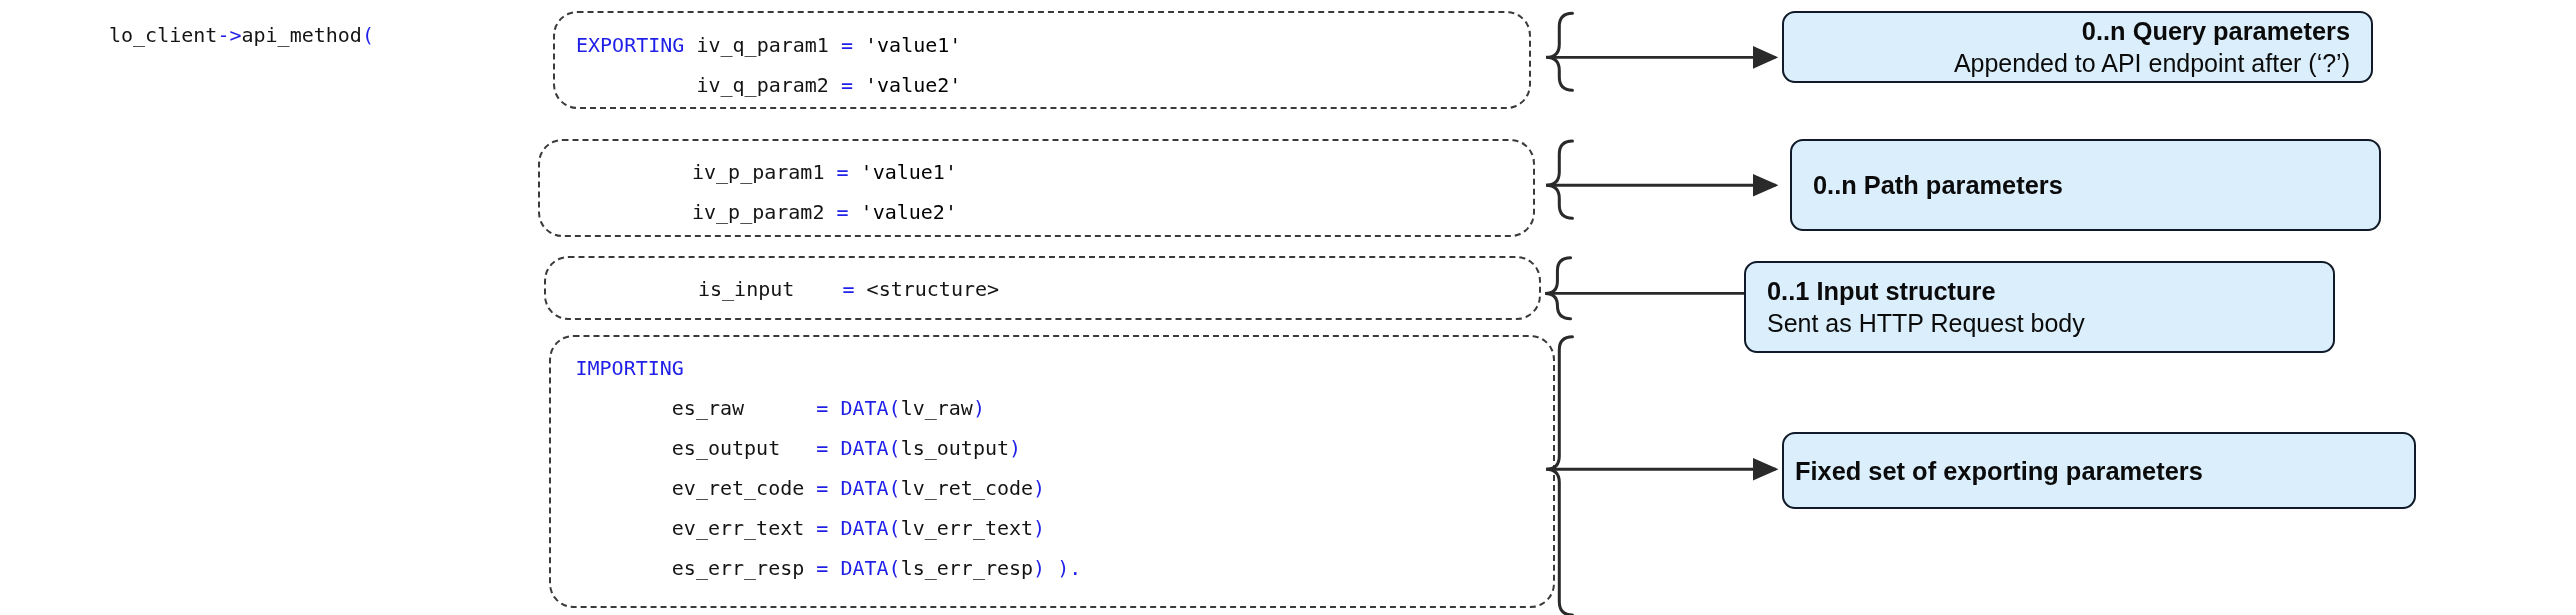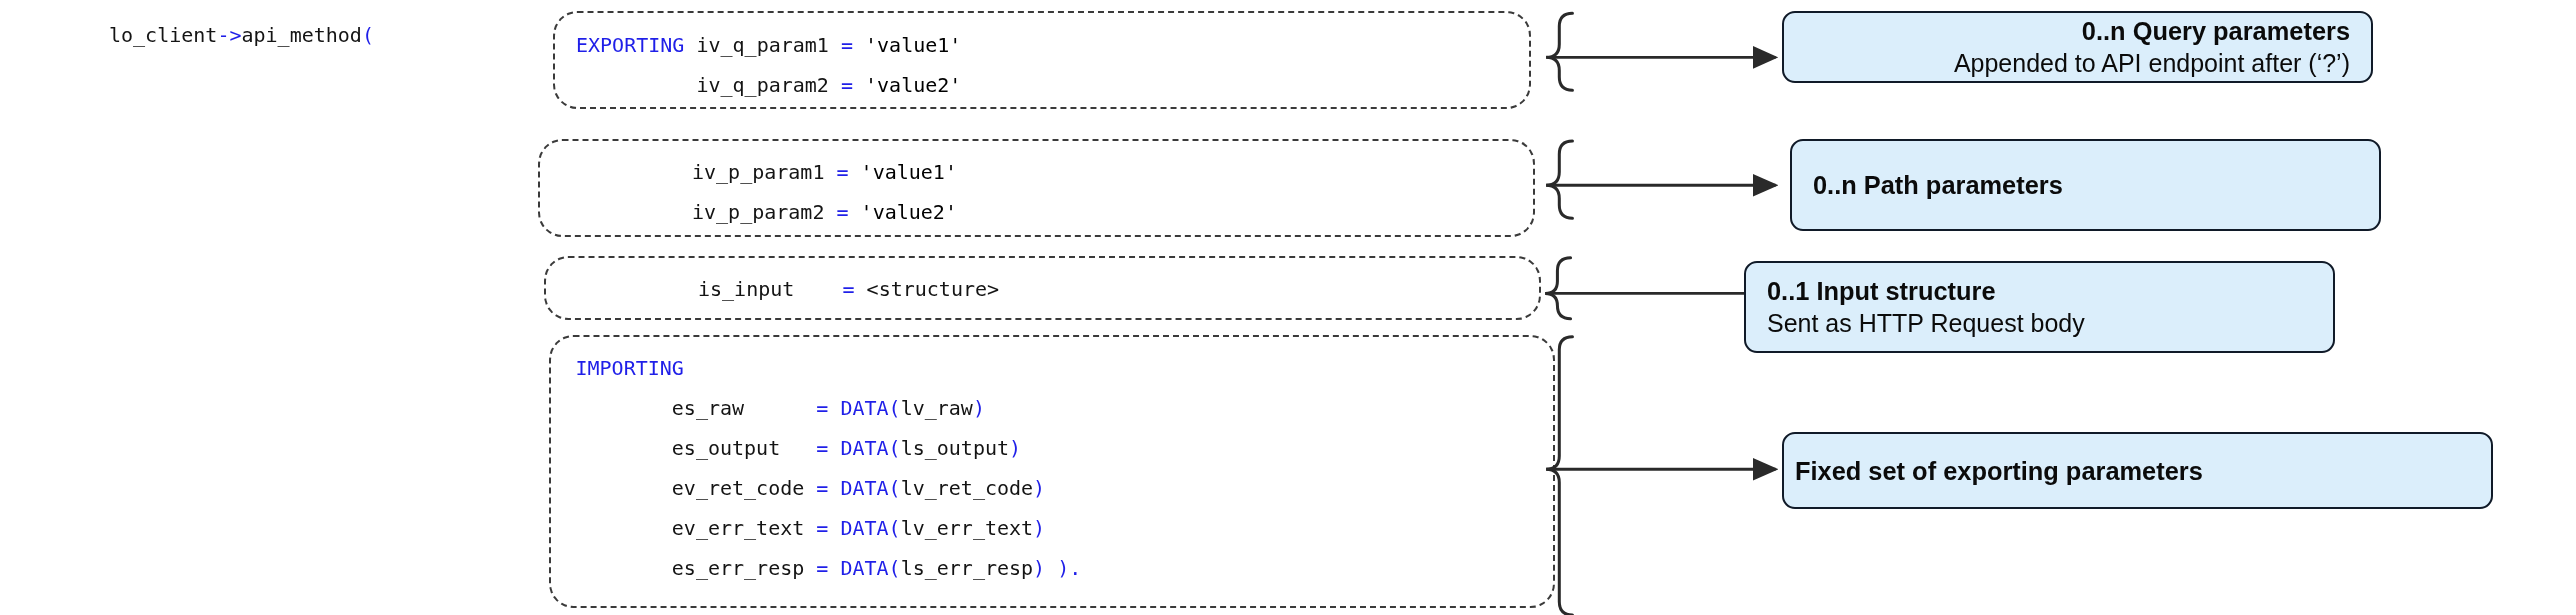--- a/index.html
+++ b/index.html
@@ -90,21 +90,21 @@
     font-weight: normal;
     color: #0b0b0b;
     line-height: 32px;
     white-space: nowrap;
   }
   .callout.single .title { margin: 0; }
 
   #callout-query  { left: 1782px; top: 11.3px;  width: 591px; height: 72px; align-items: flex-end; }
   #callout-path   { left: 1782px; top: 139px; width: 591px; height: 92px; margin-left: 8px; }
   #callout-input  { left: 1744px; top: 261px; width: 591px; height: 92px; }
-  #callout-fixed  { left: 1782px; top: 432px; width: 711px; height: 77px; padding-left: 11px; }
+  #callout-fixed  { left: 1782px; top: 432px; width: 634px; height: 77px; padding-left: 11px; }
 </style>
 </head>
 <body>
 
 <div id="call-prefix" class="code-font"><span class="plain">lo_client</span><span class="kw">-&gt;</span><span class="plain">api_method</span><span class="kw">(</span></div>
 
 <div id="box-query" class="param-box">
   <div class="lines code-font"><span class="kw">EXPORTING</span><span class="plain"> </span><span class="plain">iv_q_param1</span><span class="plain"> </span><span class="kw">=</span><span class="plain"> </span><span class="str">'value1'</span><br><span class="plain">          </span><span class="plain">iv_q_param2</span><span class="plain"> </span><span class="kw">=</span><span class="plain"> </span><span class="str">'value2'</span></div>
 </div>
 

